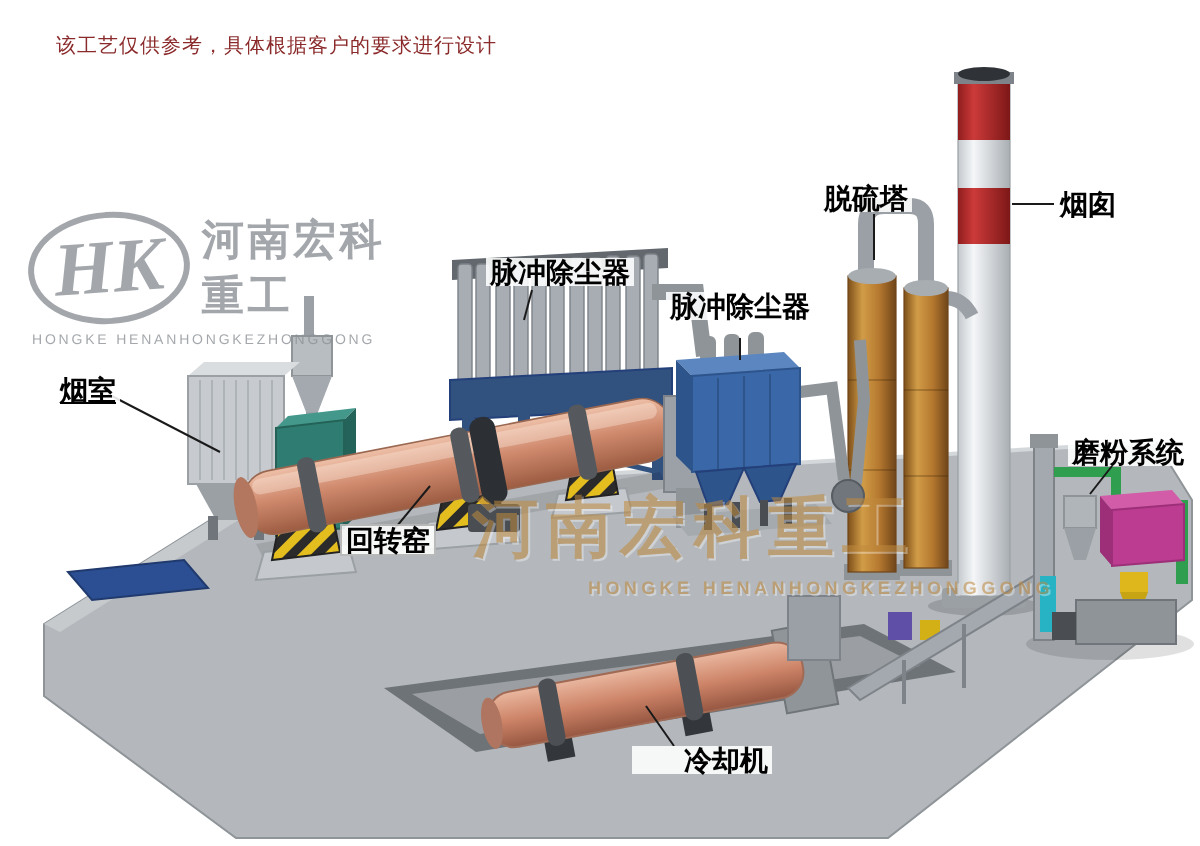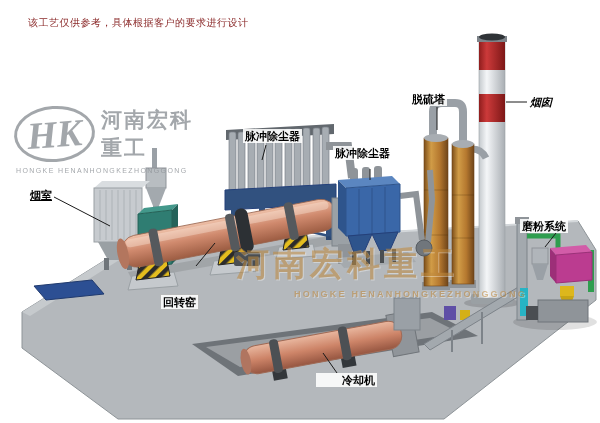--- a/index.html
+++ b/index.html
@@ -1,29 +1,29 @@
 <!DOCTYPE html>
 <html><head>
 <meta charset="utf-8">
 <style>
   html,body{margin:0;padding:0;background:#fff;}
   .canvas{position:relative;width:600px;height:423px;background:#ffffff;overflow:hidden;
           font-family:"Liberation Sans",sans-serif;border-radius:28px;}
   .scene{position:absolute;left:0;top:0;}
   .disclaimer{position:absolute;left:28px;top:16px;font-size:10px;color:#8b2a2a;
               letter-spacing:0.5px;}
-  .label{position:absolute;font-size:11px;font-weight:bold;color:#000;
+  .label{position:absolute;font-size:14px;font-weight:bold;color:#000;
          background:rgba(255,255,255,0.88);padding:0 2px;line-height:14px;white-space:nowrap;}
   .lbl-smoke{left:28px;top:188px;text-decoration:underline;}
-  .lbl-kiln{left:160px;top:262px;border:1px solid rgba(0,0,0,0.25);margin-top:32px;}
+  .lbl-kiln{left:170px;top:262px;border:1px solid rgba(0,0,0,0.25);}
   .lbl-cooler{left:243px;top:129px;}
   .lbl-pulse{left:333px;top:146px;}
   .lbl-tower{left:410px;top:92px;}
-  .lbl-chimney{left:528px;top:95px;font-style:italic;}
-  .lbl-grind{left:520px;top:219px;}
+  .lbl-chimney{left:528px;top:95px;}
+  .lbl-grind{left:534px;top:219px;}
   .lbl-coolmach{left:316px;top:373px;padding-left:26px;}
   .wm-left{position:absolute;left:14px;top:106px;color:#8d9297;opacity:.8;width:190px;}
   .wm-row{display:flex;align-items:center;}
   .wm-hk{font-family:"Liberation Serif",serif;font-style:italic;font-weight:bold;
          font-size:38px;line-height:38px;border:3px solid #8d9297;border-radius:50%;
          padding:6px 10px;display:inline-block;transform:rotate(-4deg);}
   .wm-cn{font-size:21px;font-weight:bold;letter-spacing:2px;margin-left:6px;}
   .wm-en{font-size:7px;letter-spacing:1.4px;margin-top:5px;margin-left:2px;}
   .wm-center{position:absolute;left:236px;top:242px;color:#c08a3e;opacity:.55;
              text-shadow:1px 1px 0 rgba(255,255,255,.65);}

